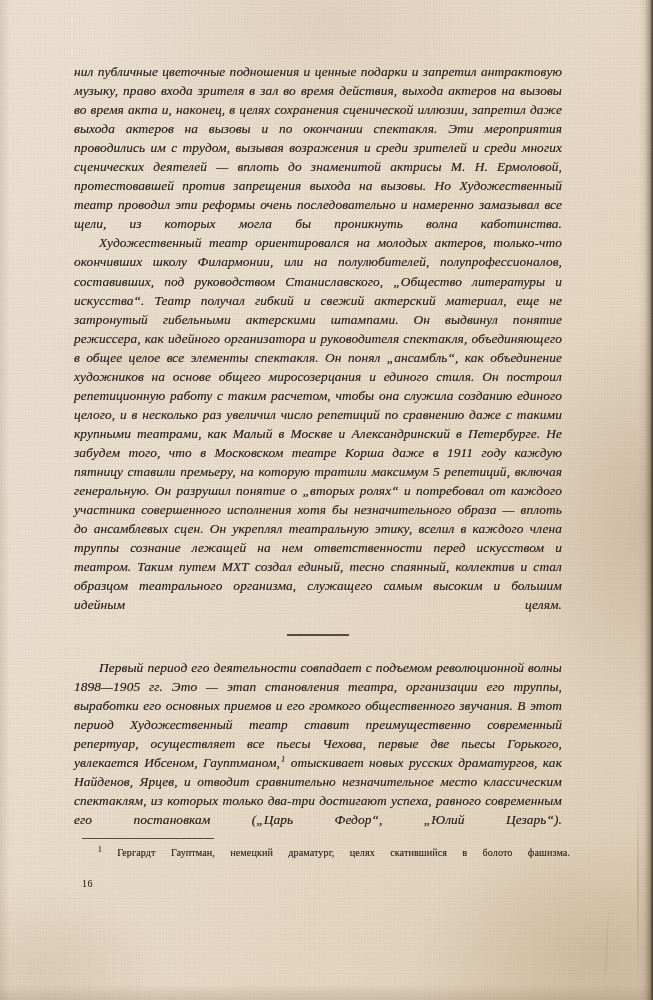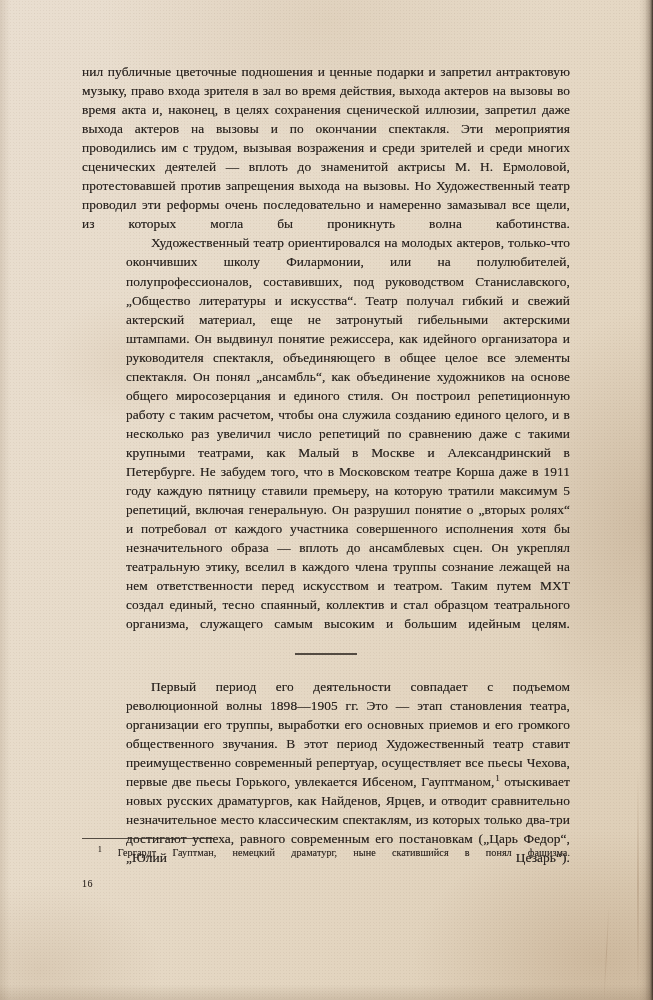--- a/index.html
+++ b/index.html
@@ -77,39 +77,40 @@
     position: absolute;
     pointer-events: none;
     background: linear-gradient(to bottom, rgba(150,120,92,0) 0%, rgba(150,120,92,0.30) 50%, rgba(150,120,92,0) 100%);
   }
   #crease-a { right: 14px; top: 770px; width: 2px; height: 230px; }
   #crease-b { right: 46px; top: 905px; width: 1px; height: 95px; transform: rotate(3deg); }
 
   
   #text-block {
     position: absolute;
-    left: 82px;
+    left: 74px;
     top: 62px;
     width: 488px;
+    font-style: italic;
   }
 
   p.body-par {
     margin: 0;
     font-size: 13.4px;
     line-height: 19.05px;
     text-align: justify;
     text-align-last: left;
     color: #2a2420;
     letter-spacing: 0.08px;
     word-spacing: 0.4px;
     text-indent: 0;
     -webkit-font-smoothing: none;
     text-shadow: 0 0 0.55px rgba(42,36,32,0.55);
   }
-  p.body-par.indented { text-indent: 25px; margin-left: 44px; }
+  p.body-par.indented { text-indent: 25px; }
   p.body-par.last-full { text-align-last: justify; }
 
   
   #section-rule {
     width: 62px;
     height: 1.4px;
     background: #3a322c;
     margin: 20px auto 22px auto;
     opacity: 0.85;
   }
@@ -178,21 +179,21 @@
 
     <div id="section-rule"></div>
 
     <p class="body-par indented last-full"><span>Первый период его деятельности совпадает с подъемом революционной волны 1898—1905 гг. Это — этап становления театра, организации его труппы, выработки его основных приемов и его громкого общественного звучания. В этот период Художественный театр ставит преимущественно современный репертуар, осуществляет все пьесы Чехова, первые две пьесы Горького, увлекается Ибсеном, Гауптманом,</span><sup class="footnote-ref">1</sup><span> отыскивает новых русских драматургов, как Найденов, Ярцев, и отводит сравнительно незначительное место классическим спектаклям, из которых только два-три достигают успеха, равного современным его постановкам („Царь Федор“, „Юлий Цезарь“).</span></p>
 
 
   </div>
 
   <div id="footnote-area">
     <div id="footnote-rule"></div>
-    <p id="footnote-text"><sup>1</sup> <span>Гергардт Гауптман, немецкий драматург, ныне скатившийся в понял фашизма.</span></p>
+    <p id="footnote-text"><sup>1</sup> <span>Гергардт Гауптман, немецкий драматург, целях скатившийся в болото фашизма.</span></p>
   </div>
 
   <div id="page-number">16</div>
 
   <div id="left-edge"></div>
   <div id="right-edge"></div>
   <div id="bottom-edge"></div>
   <div class="crease" id="crease-a"></div>
   <div class="crease" id="crease-b"></div>
 

